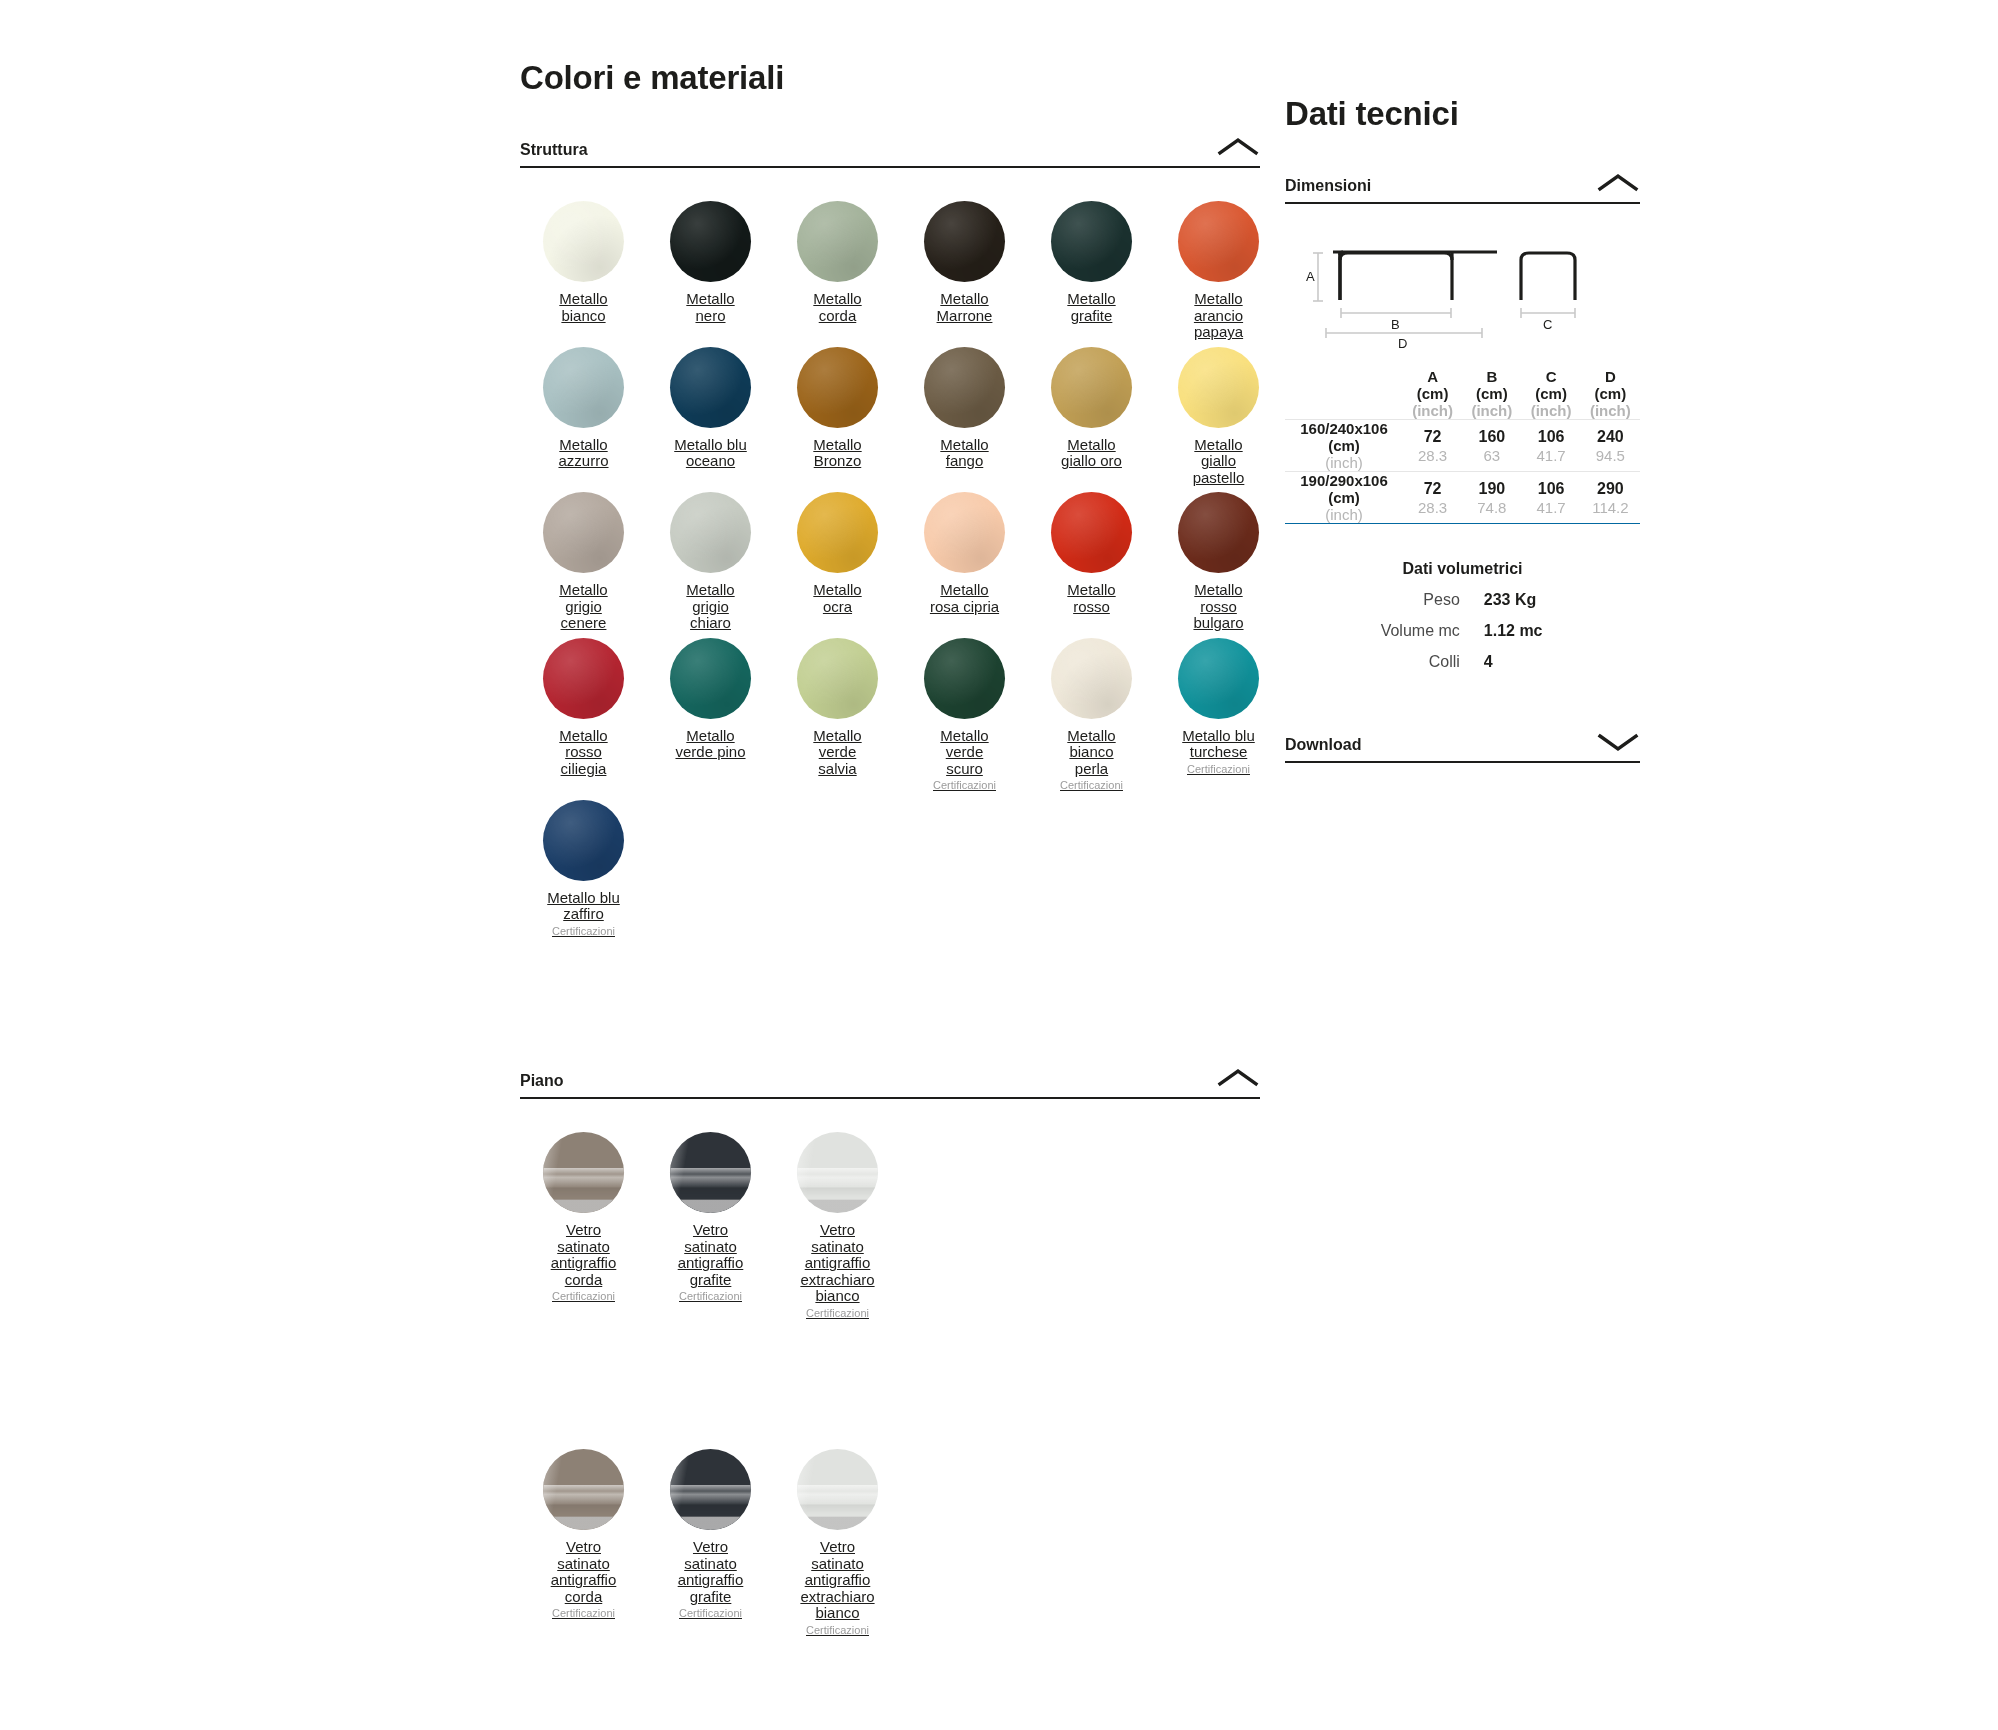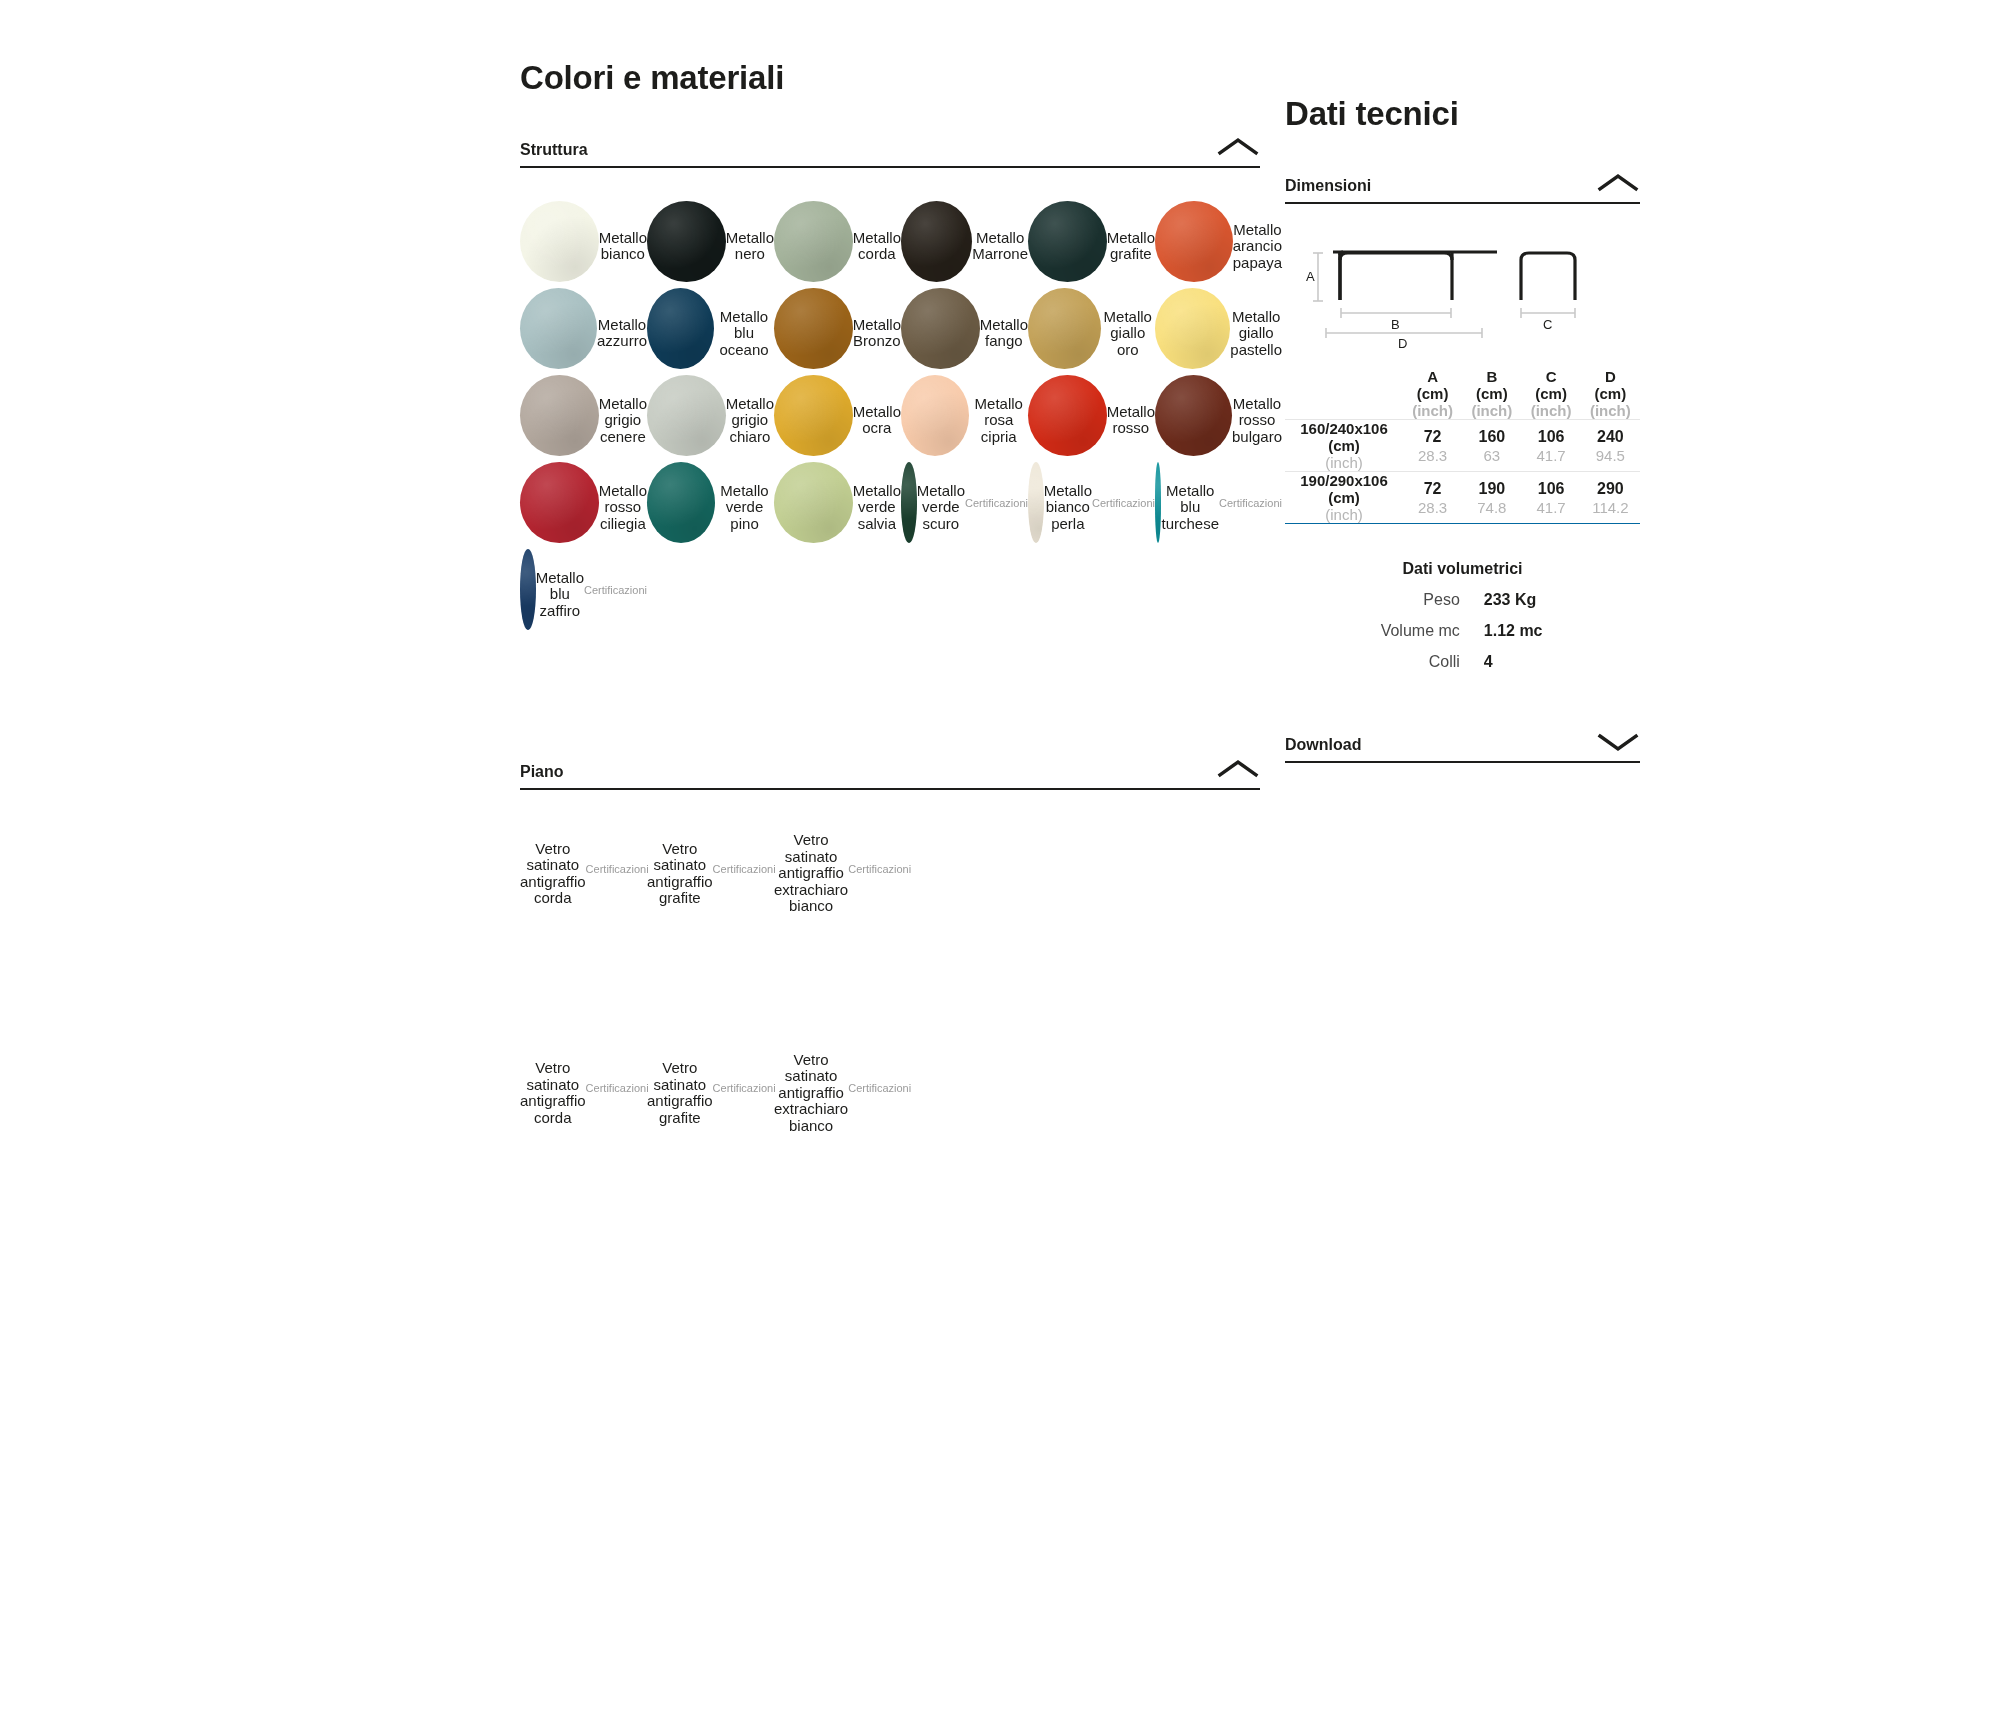--- a/index.html
+++ b/index.html
@@ -75,23 +75,24 @@
   .swatch-grid {
     display: grid;
     grid-template-columns: repeat(6, 127px);
     column-gap: 0px;
     row-gap: 6px;
     margin-top: 33px;
   }
   .swatch {
     width: 127px;
     display: flex;
-    flex-direction: row;
+    flex-direction: column;
     align-items: center;
     cursor: pointer;
+    text-decoration: underline;
   }
   .dot {
     width: 81px;
     height: 81px;
     border-radius: 50%;
     position: relative;
     overflow: hidden;
   }
   .dot::after {
     

